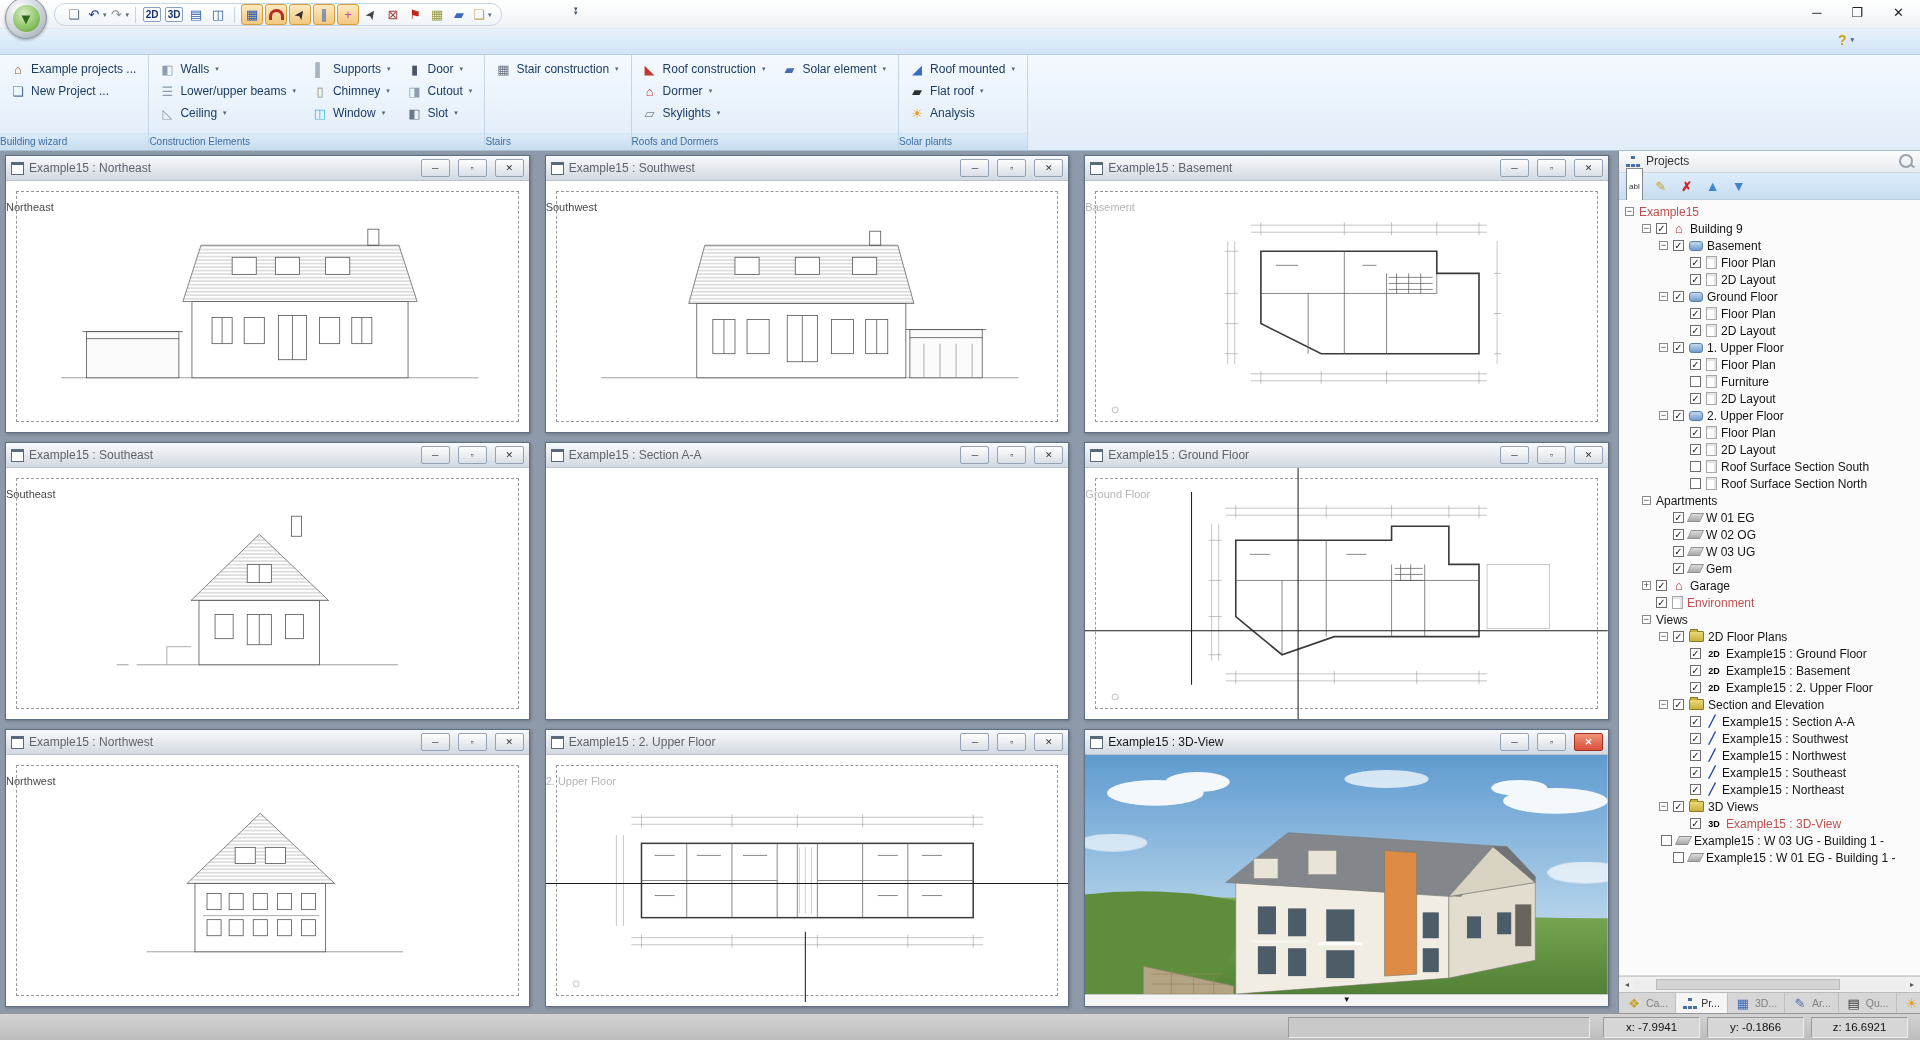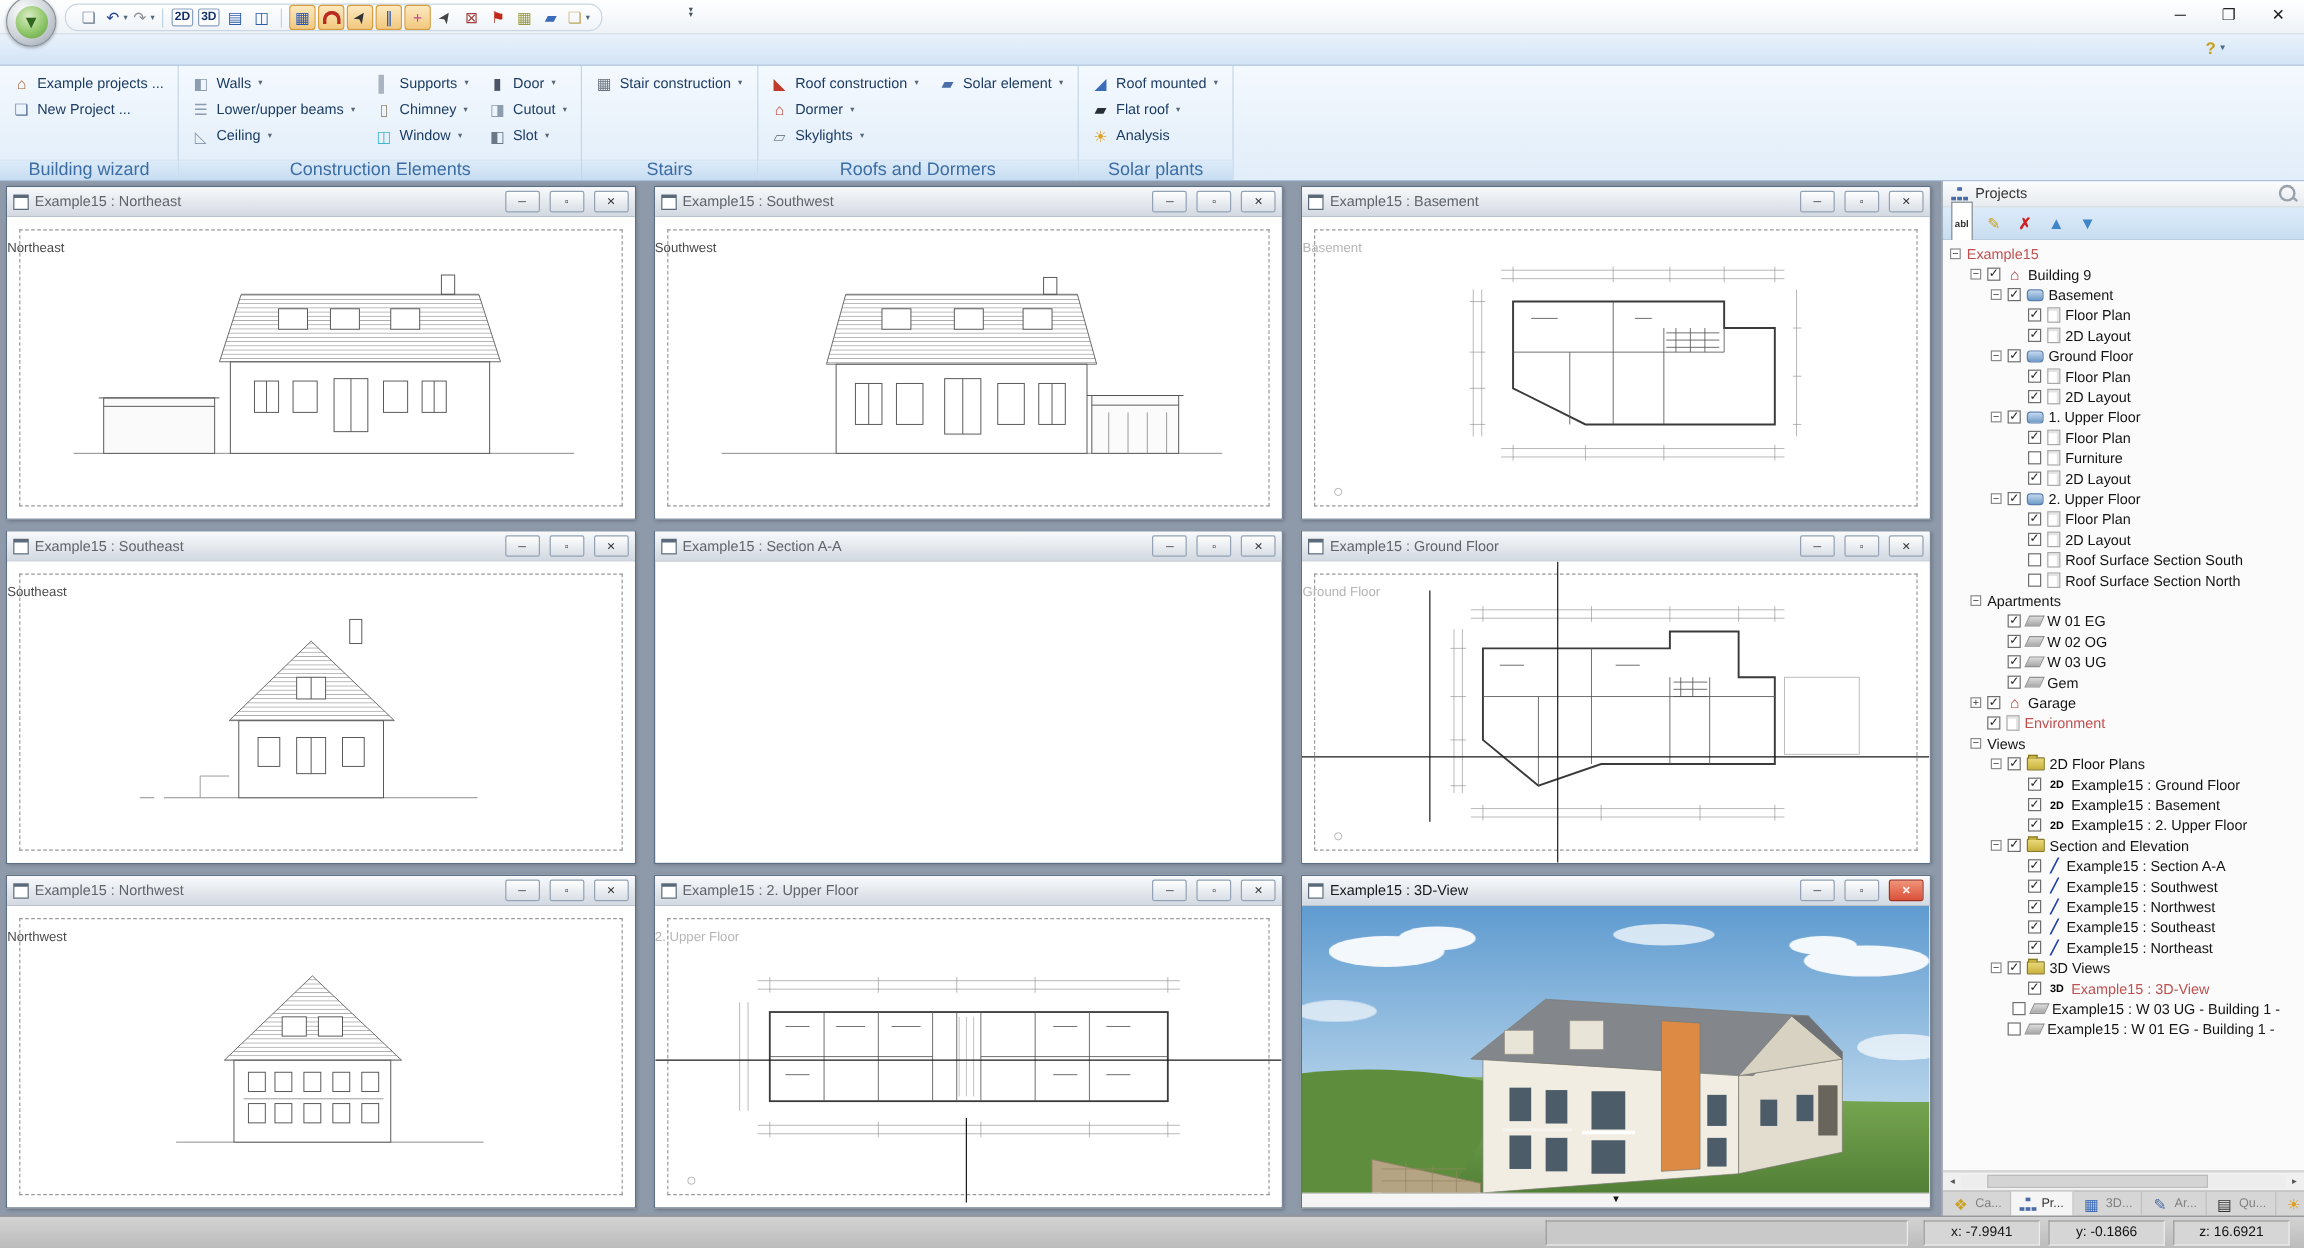--- a/index.html
+++ b/index.html
@@ -28,21 +28,21 @@
   
   .tabrow{position:absolute;top:28px;left:0;right:0;height:26px;background:linear-gradient(#e9f2fb,#d2e4f6);border-bottom:1px solid #b9cfe6;z-index:4}
   .tabs{position:absolute;left:36px;bottom:-1px;display:flex}
   .tab{padding:5px 17px 6px;font-size:12.5px;color:#1c3e66}
   .tab.selected{background:linear-gradient(#ffffff,#f0f5fb);border:1px solid #b6c9dd;border-bottom:1px solid #f4f9fe;border-radius:3px 3px 0 0;color:#111}
   .helpbtn{position:absolute;right:66px;top:4px;font-weight:bold;color:#c8a020;font-size:14px;display:flex;align-items:center;gap:3px}
   .helpbtn .dd{color:#4a6a8a}
   
   .ribbon{position:absolute;top:54px;left:0;right:0;height:96px;background:linear-gradient(#f4f9fe,#e1edf9);border-bottom:1px solid #a9bfd6;display:flex;z-index:3}
   .rgroup{position:relative;border-right:1px solid #c3d6e8;padding:6px 12px 20px 10px;box-sizing:border-box}
-  .rgroup-label{position:absolute;left:0;right:0;bottom:0;height:16px;text-align:center;font-size:15px;color:#3c6ea5;
+  .rgroup-label{position:absolute;left:0;right:0;bottom:0;height:16px;text-align:left;font-size:10px;color:#3c6ea5;
        background:linear-gradient(#dcebf9,#c8ddf1);border-top:1px solid #d5e4f3;line-height:16px}
   .rcols{display:flex;gap:16px}
   .rcol{display:flex;flex-direction:column;gap:4px}
   .ritem{display:flex;align-items:center;gap:5px;height:18px;font-size:12px;color:#1c3c64;white-space:nowrap}
   
   .workspace{position:absolute;top:150px;left:0;width:1617px;bottom:27px;background:#8e99a9;display:grid;
        grid-template-columns:1fr 1fr 1fr;grid-template-rows:1fr 1fr 1fr;gap:9px 15px;padding:5px 8px 6px 5px;box-sizing:border-box}
   .cwin{border:1px solid #5e7085;background:#fff;display:flex;flex-direction:column;min-height:0;box-shadow:1px 1px 3px rgba(0,0,0,.25)}
   .cwin-tb{height:24px;background:linear-gradient(#f8fafc,#d3d9e1);display:flex;align-items:center;padding:0 5px;gap:5px;border-bottom:1px solid #b9c2cd;flex:none}
   .cwicon{width:11px;height:9px;border:1px solid #5a6a7a;border-top:3px solid #5a6a7a;background:#fff;flex:none}
@@ -61,21 +61,21 @@
   
   .panel{position:absolute;top:150px;right:0;width:302px;bottom:27px;background:#f2f2f2;border-left:1px solid #7f8a99;display:flex;flex-direction:column;box-sizing:border-box}
   .panel-h{height:22px;background:linear-gradient(#fcfdfe,#e7ebef);border-bottom:1px solid #cfd6dd;display:flex;align-items:center;padding:0 7px;font-size:12px;color:#333;gap:6px;flex:none}
   .orgicon{width:14px;height:11px;position:relative;flex:none}
   .orgicon::before{content:"";position:absolute;top:0;left:5px;width:4px;height:3px;background:#4a6da8}
   .orgicon::after{content:"";position:absolute;bottom:0;left:0;width:4px;height:3px;background:#4a6da8;box-shadow:5px 0 #4a6da8,10px 0 #4a6da8}
   .lens{margin-left:auto;width:10px;height:10px;border:2px solid #98a2ac;border-radius:50%;position:relative}
   .lens::after{content:"";position:absolute;width:5px;height:2px;background:#98a2ac;transform:rotate(40deg);right:-4px;bottom:-1px}
   .panel-tools{height:26px;background:linear-gradient(#ddecfa,#c8ddf1);border-bottom:1px solid #b8cde2;display:flex;align-items:center;gap:10px;padding:0 7px;flex:none}
   .ptool{font-size:13px;display:flex;align-items:center}
-  .abl{border:1px solid #808890;font-size:8px;font-weight:bold;padding:12px 2px;background:#fff;color:#333;line-height:11px}
+  .abl{border:1px solid #808890;font-size:8px;font-weight:normal;padding:12px 2px;background:#fff;color:#333;line-height:11px}
   .tree{flex:1;background:#fbfbfb;overflow:hidden;padding-top:3px;border-bottom:1px solid #d8d8d8}
   .trow{display:flex;align-items:center;height:17px;font-size:12px;color:#141414;white-space:nowrap;overflow:hidden}
   .expand{width:9px;height:9px;border:1px solid #8a8a8a;background:#fff;font-size:9px;line-height:7px;text-align:center;color:#333;margin-right:5px;flex:none;box-sizing:border-box}
   .noexpand{width:9px;margin-right:5px;flex:none}
   .cb{width:11px;height:11px;border:1px solid #6e6e6e;background:#fff;margin-right:5px;font-size:10px;line-height:10px;text-align:center;color:#222;flex:none;box-sizing:border-box}
   .ticon{margin-right:4px;flex:none;display:inline-flex;align-items:center;justify-content:center}
   .red{color:#c05050}
   .pageicon{width:9px;height:11px;background:#fff;border:1px solid #a8a8a8;box-shadow:inset -2px 2px 0 #e4e4e4}
   .flooricon{width:12px;height:8px;background:linear-gradient(#c4d8ee,#6f9cc9);border:1px solid #5a7fae;border-radius:3px}
   .apticon{width:11px;height:7px;background:linear-gradient(#dcdcdc,#a8a8a8);border:1px solid #909090;transform:skewX(-25deg)}
@@ -953,21 +953,21 @@
         <span>3D Views</span>
       </div>
       <div class="trow" style="padding-left: 57px;">
         <span class="noexpand"></span>
         <span class="cb">✓</span>
         <span class="ticon">
           <span class="badge">3D</span>
         </span>
         <span class="red">Example15 : 3D-View</span>
       </div>
-      <div class="trow" style="padding-left: 44px;">
+      <div class="trow" style="padding-left: 28px;">
         <span class="noexpand"></span>
         <span class="cb"></span>
         <span class="ticon">
           <span class="apticon"></span>
         </span>
         <span>Example15 : W 03 UG - Building 1 -</span>
       </div>
       <div class="trow" style="padding-left: 40px;">
         <span class="noexpand"></span>
         <span class="cb"></span>

